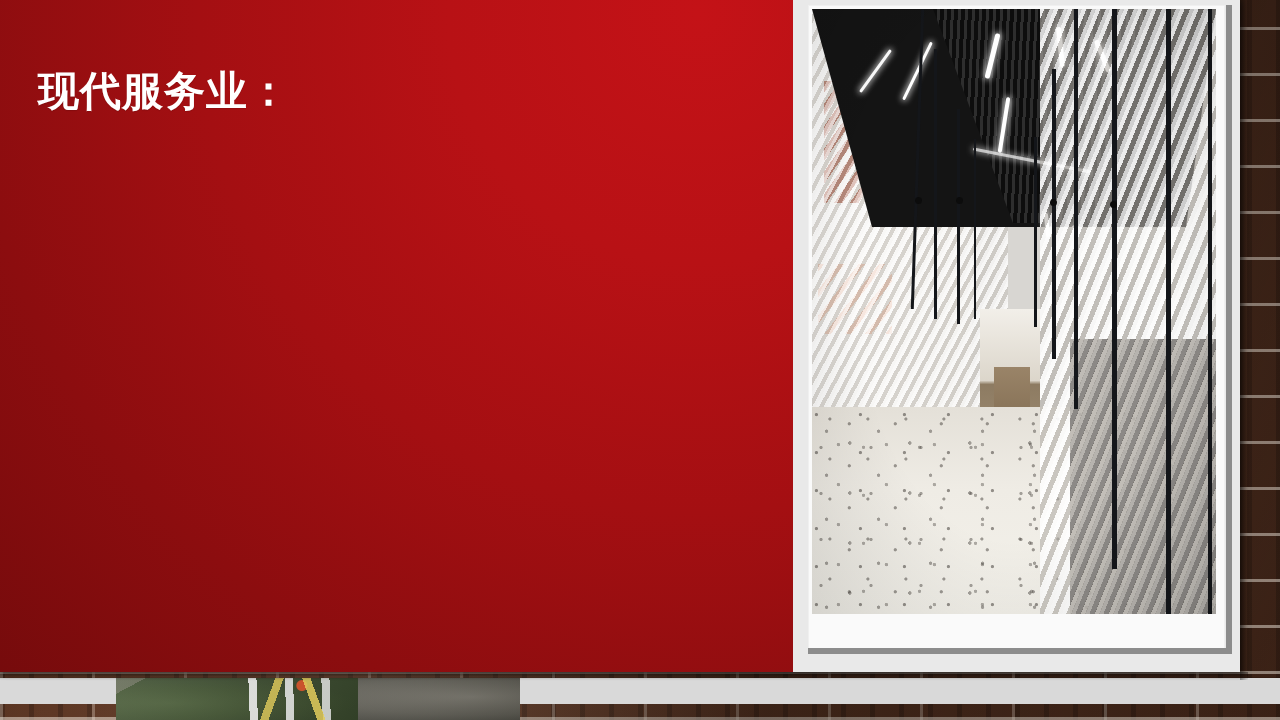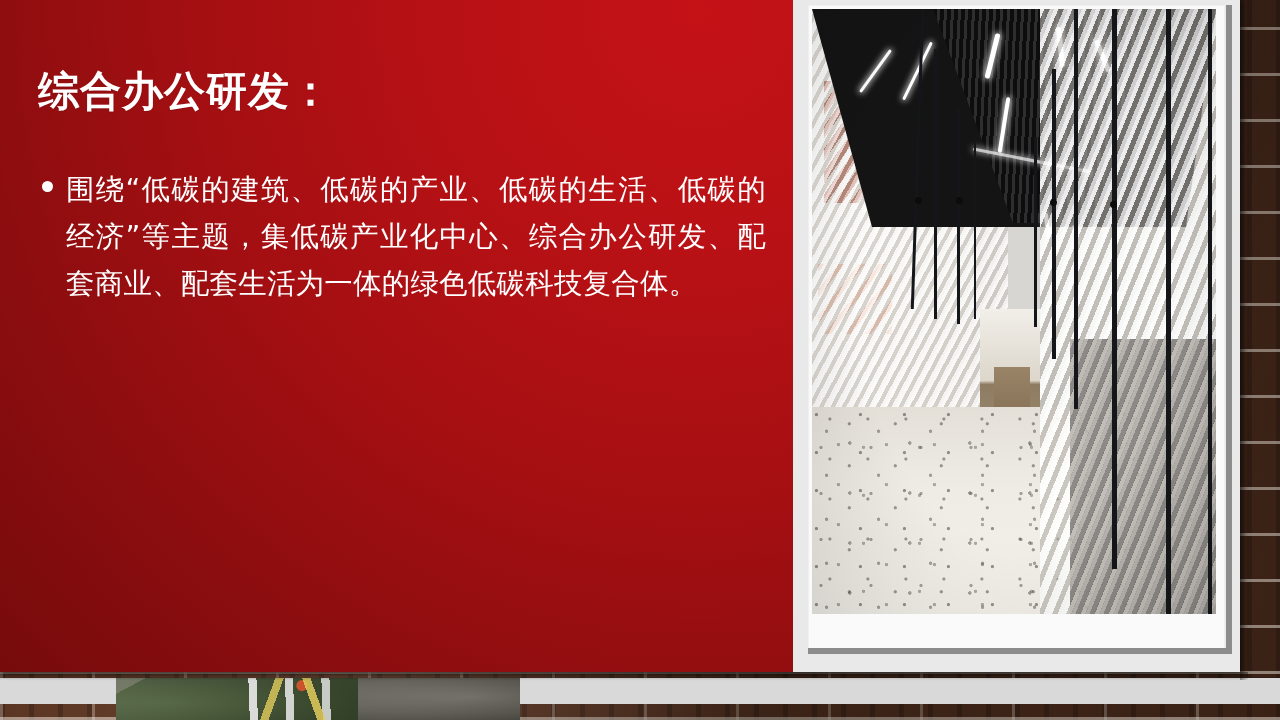--- a/index.html
+++ b/index.html
@@ -252,28 +252,24 @@
     <div class="aerial-marks"></div>
   </div>
 
   <div class="slide-shadow-r"></div>
   <div class="slide-shadow-b"></div>
 
   <div class="slide">
 
     <div class="red-panel">
 
-      <div class="title">综合办公研发：</div>
+      <div class="title">现代服务业：</div>
 
       <div class="bullets">
 
-        <div class="bullet">
-          <span class="dot"></span>
-          <span>围绕“低碳的建筑、低碳的产业、低碳的生活、低碳的经济”等主题，集低碳产业化中心、综合办公研发、配套商业、配套生活为一体的绿色低碳科技复合体。</span>
-        </div>
 
 
       </div>
     </div>
 
     <div class="photo-frame">
       <div class="mat"></div>
       <div class="bevel"></div>
       <div class="bevel-r"></div>
 

